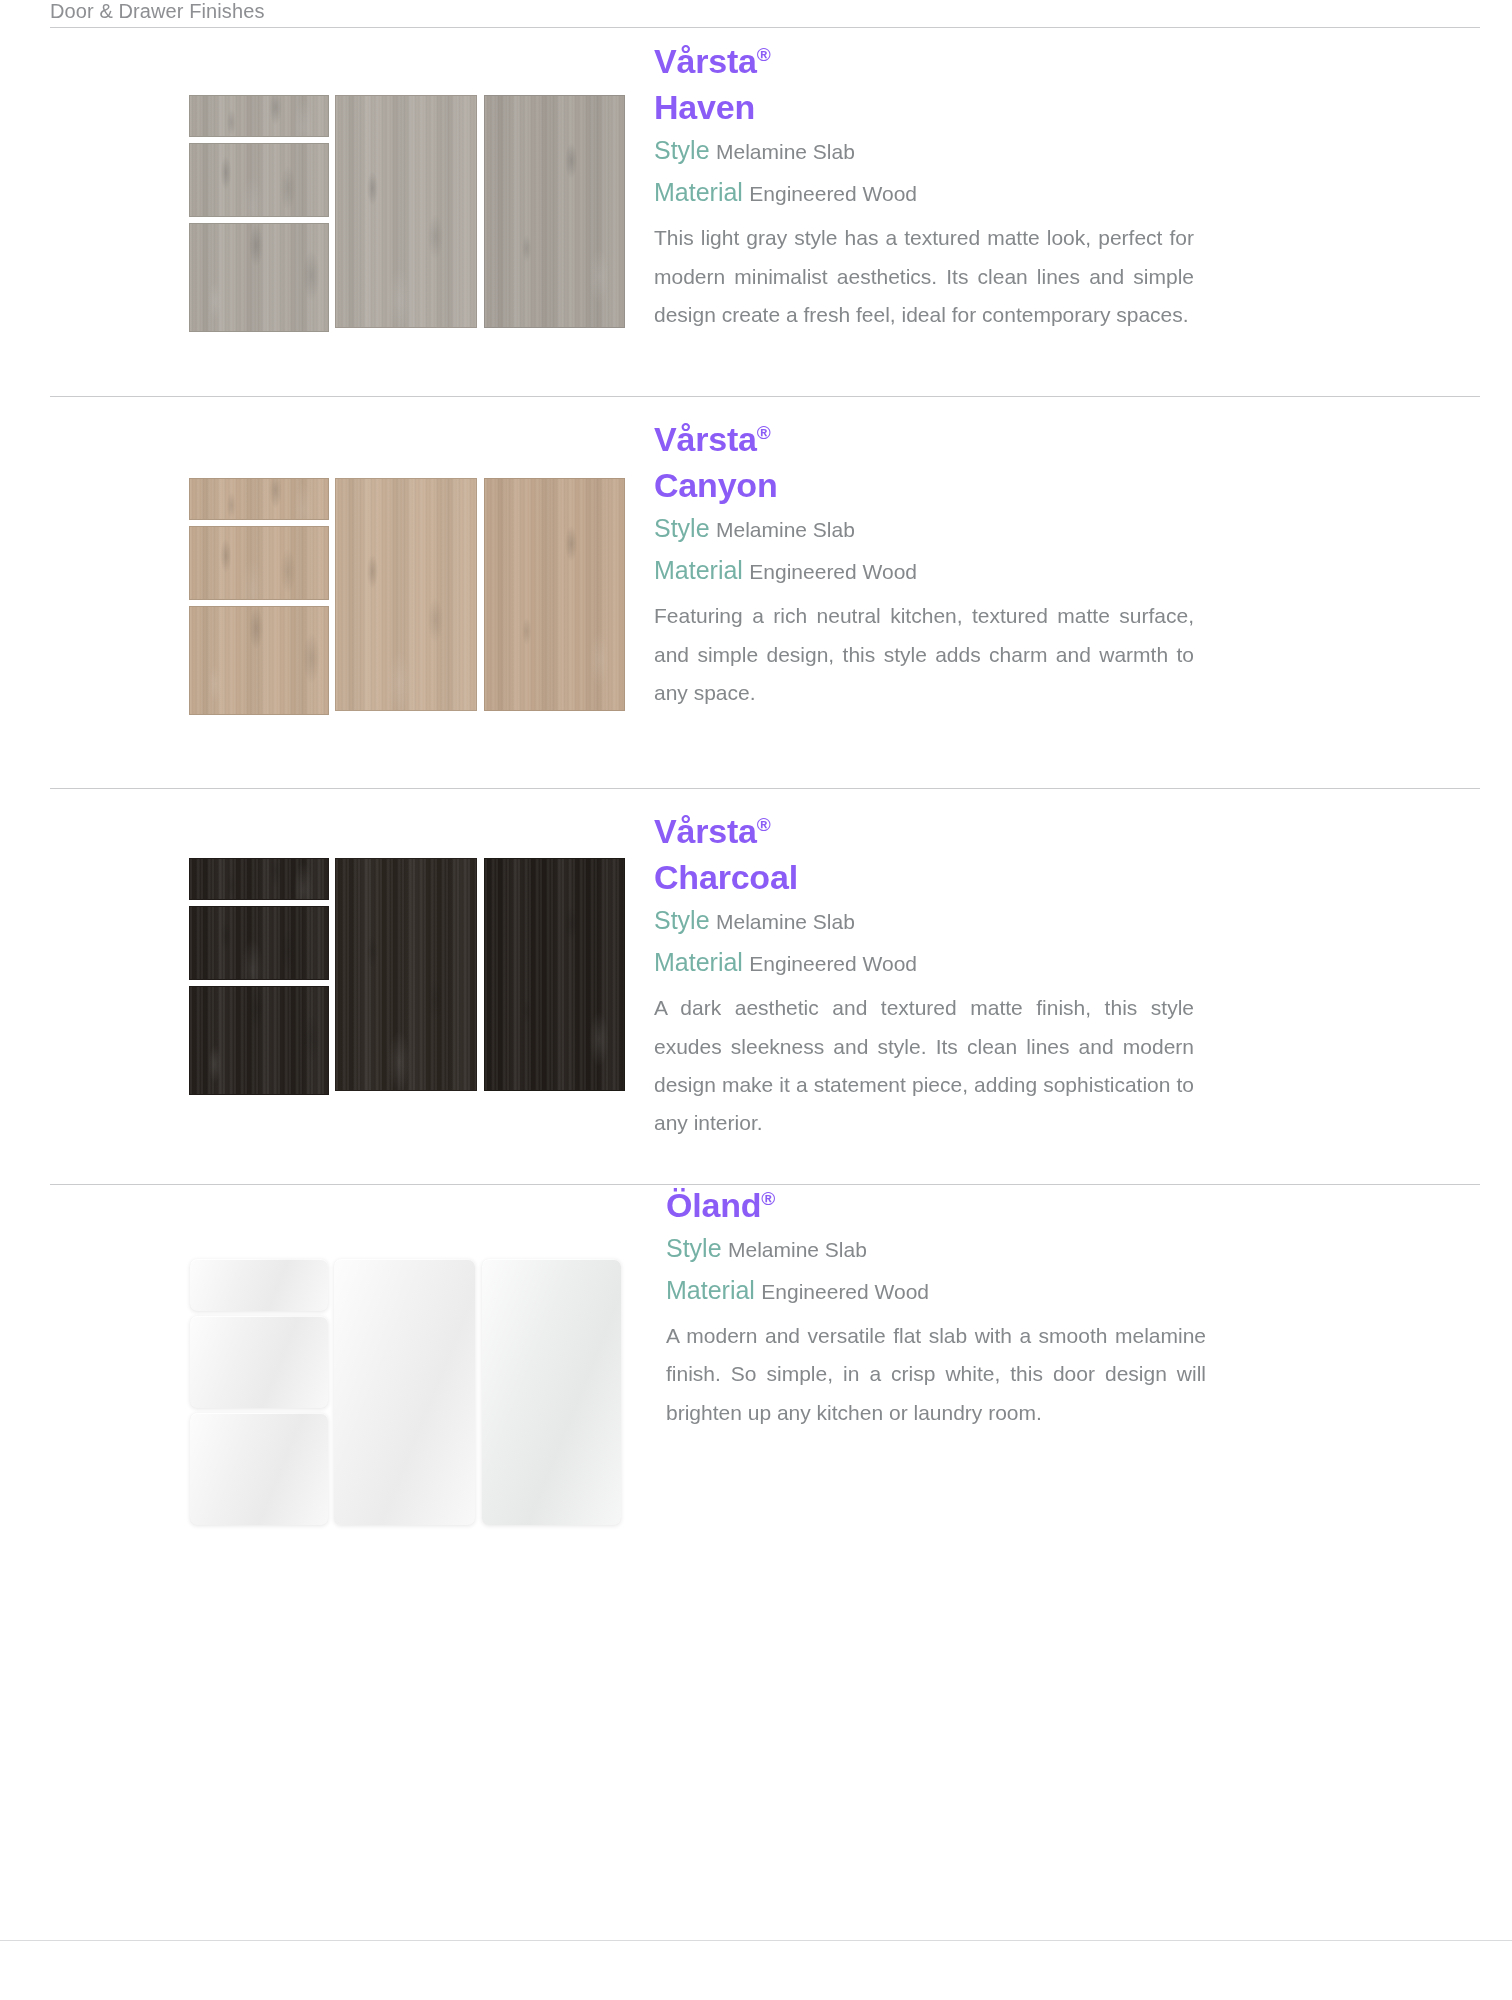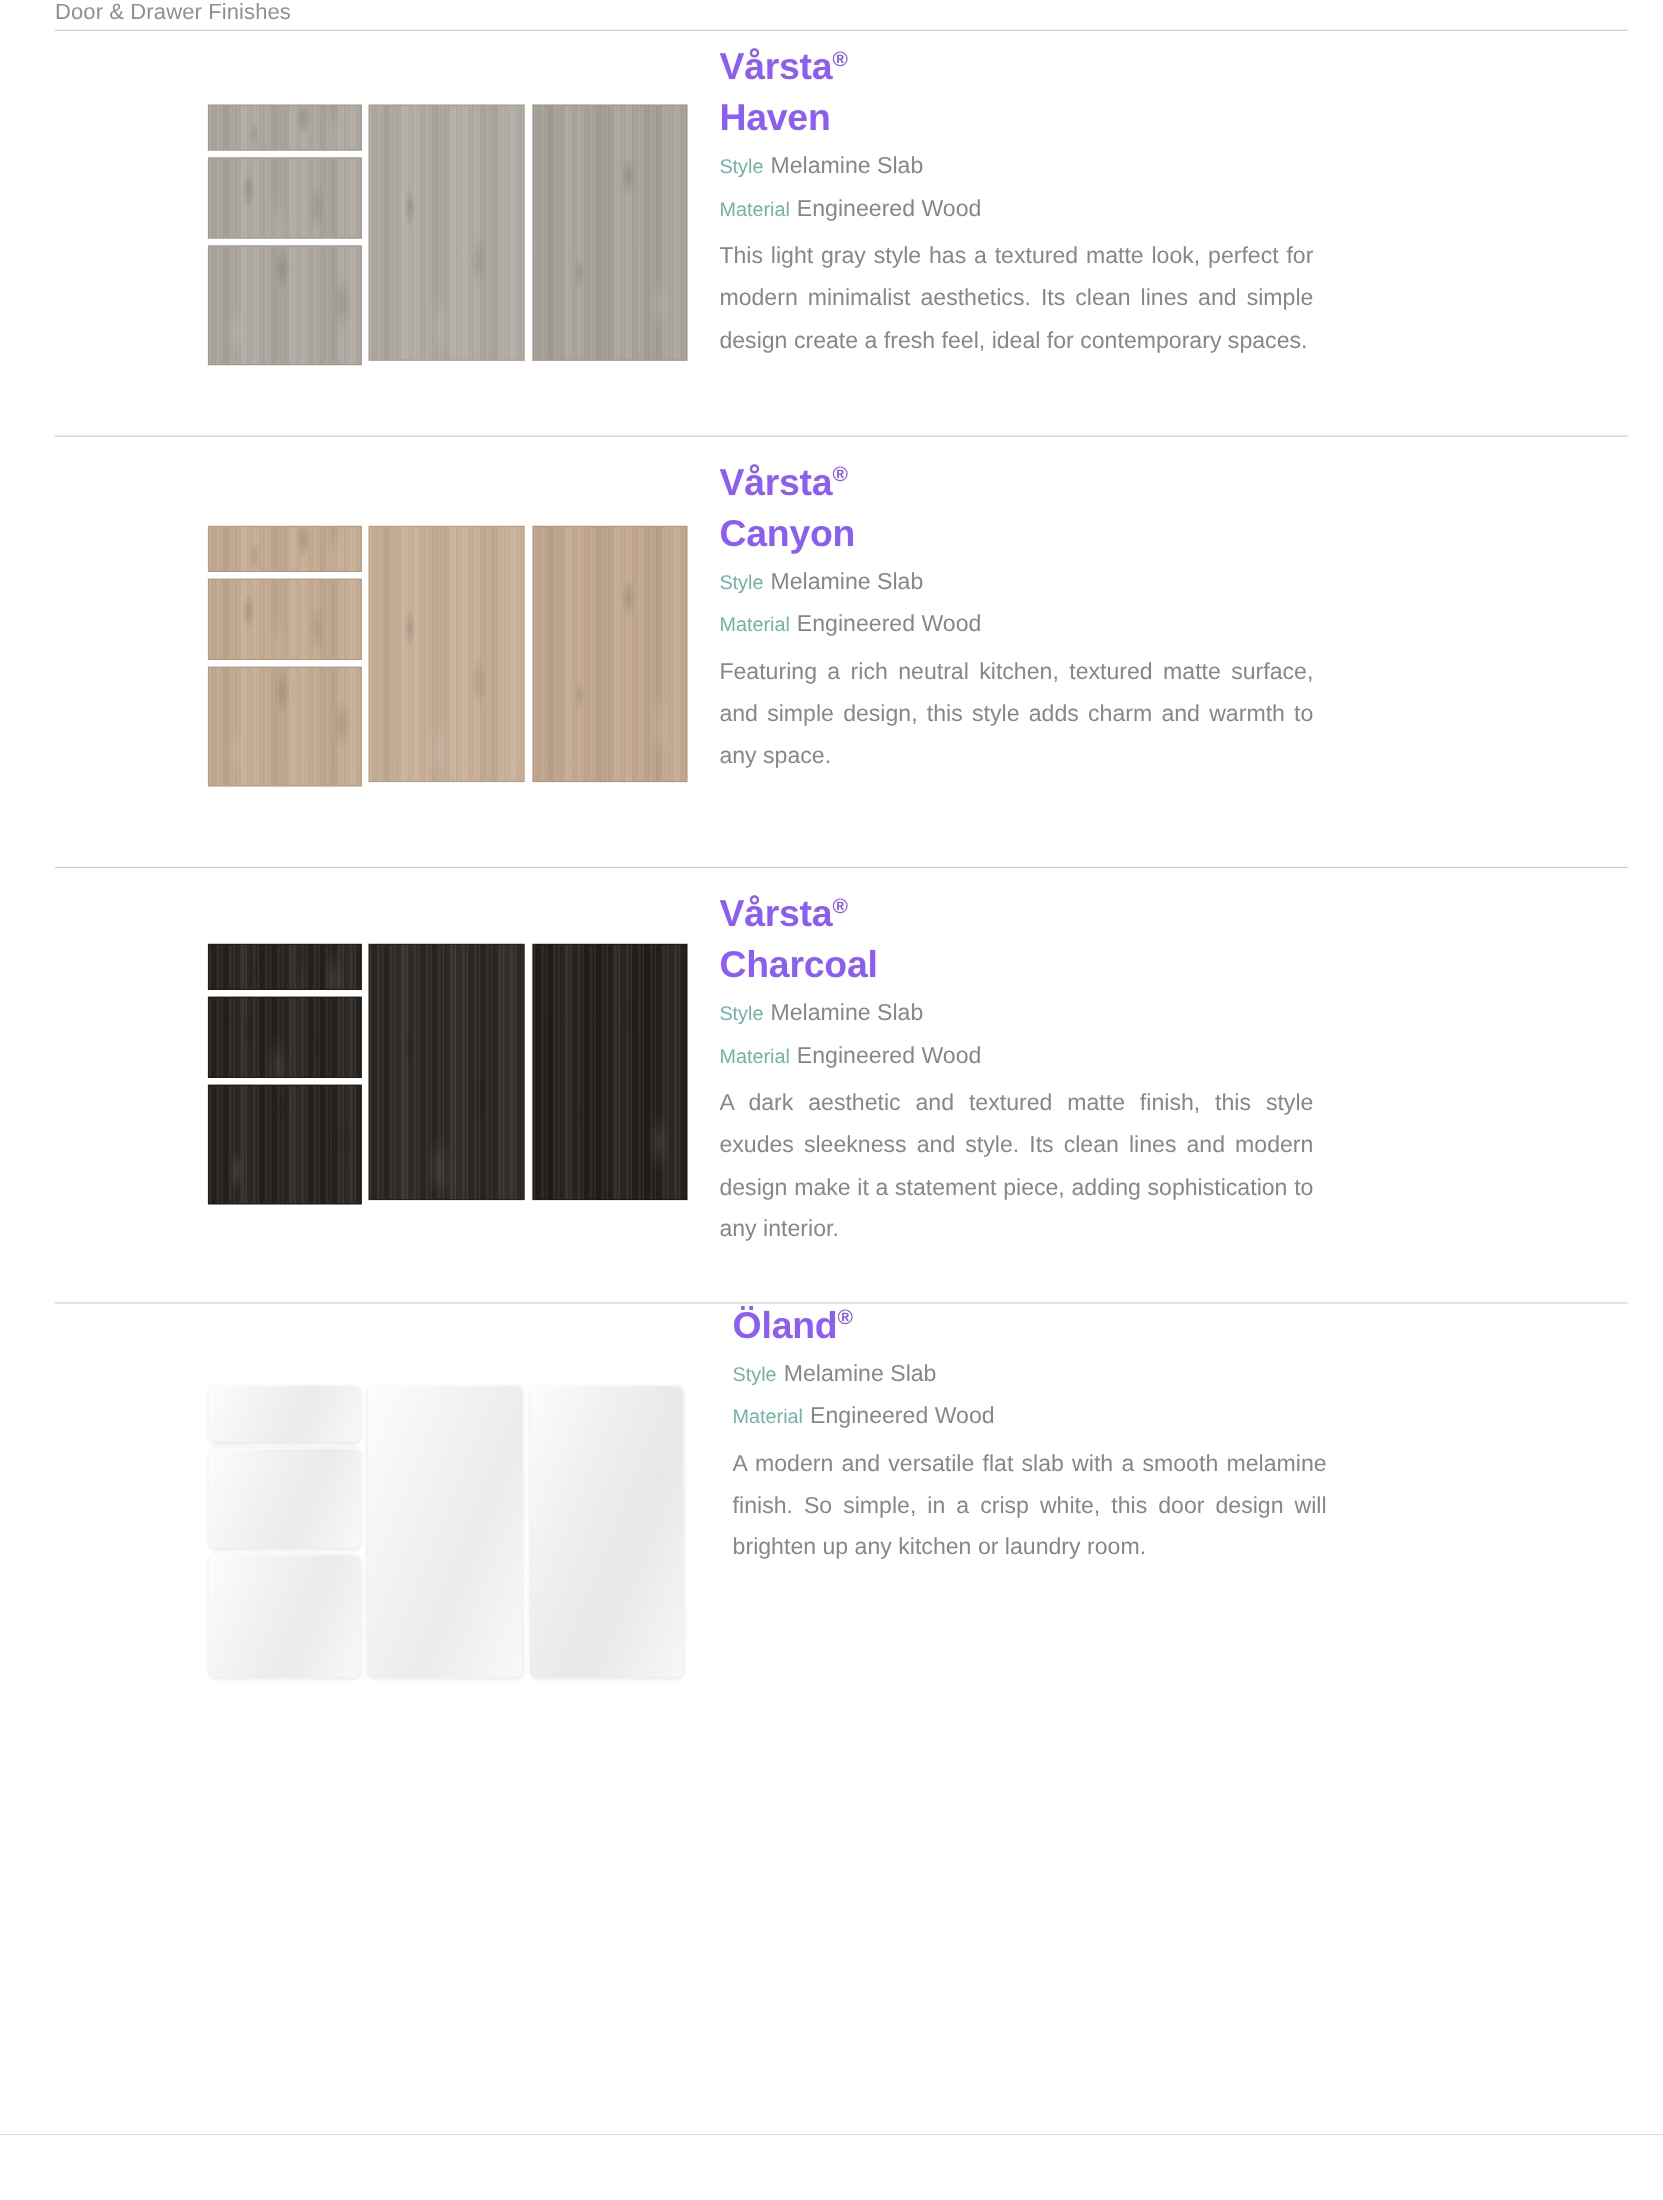--- a/index.html
+++ b/index.html
@@ -174,21 +174,21 @@
   }
   .spec-line {
     font-size: 23px;
     line-height: 1.66;
     color: #7e8184;
     font-weight: 400;
     white-space: nowrap;
   }
   .spec-line .spec-label {
     color: #76b1a5;
-    font-size: 18px;
+    font-size: 25px;
   }
   .spec-line .spec-value {
     color: #85888b;
     font-size: 21px;
   }
   .desc {
     margin-top: 6px;
     font-size: 21px;
     line-height: 1.82;
     color: #85888b;

